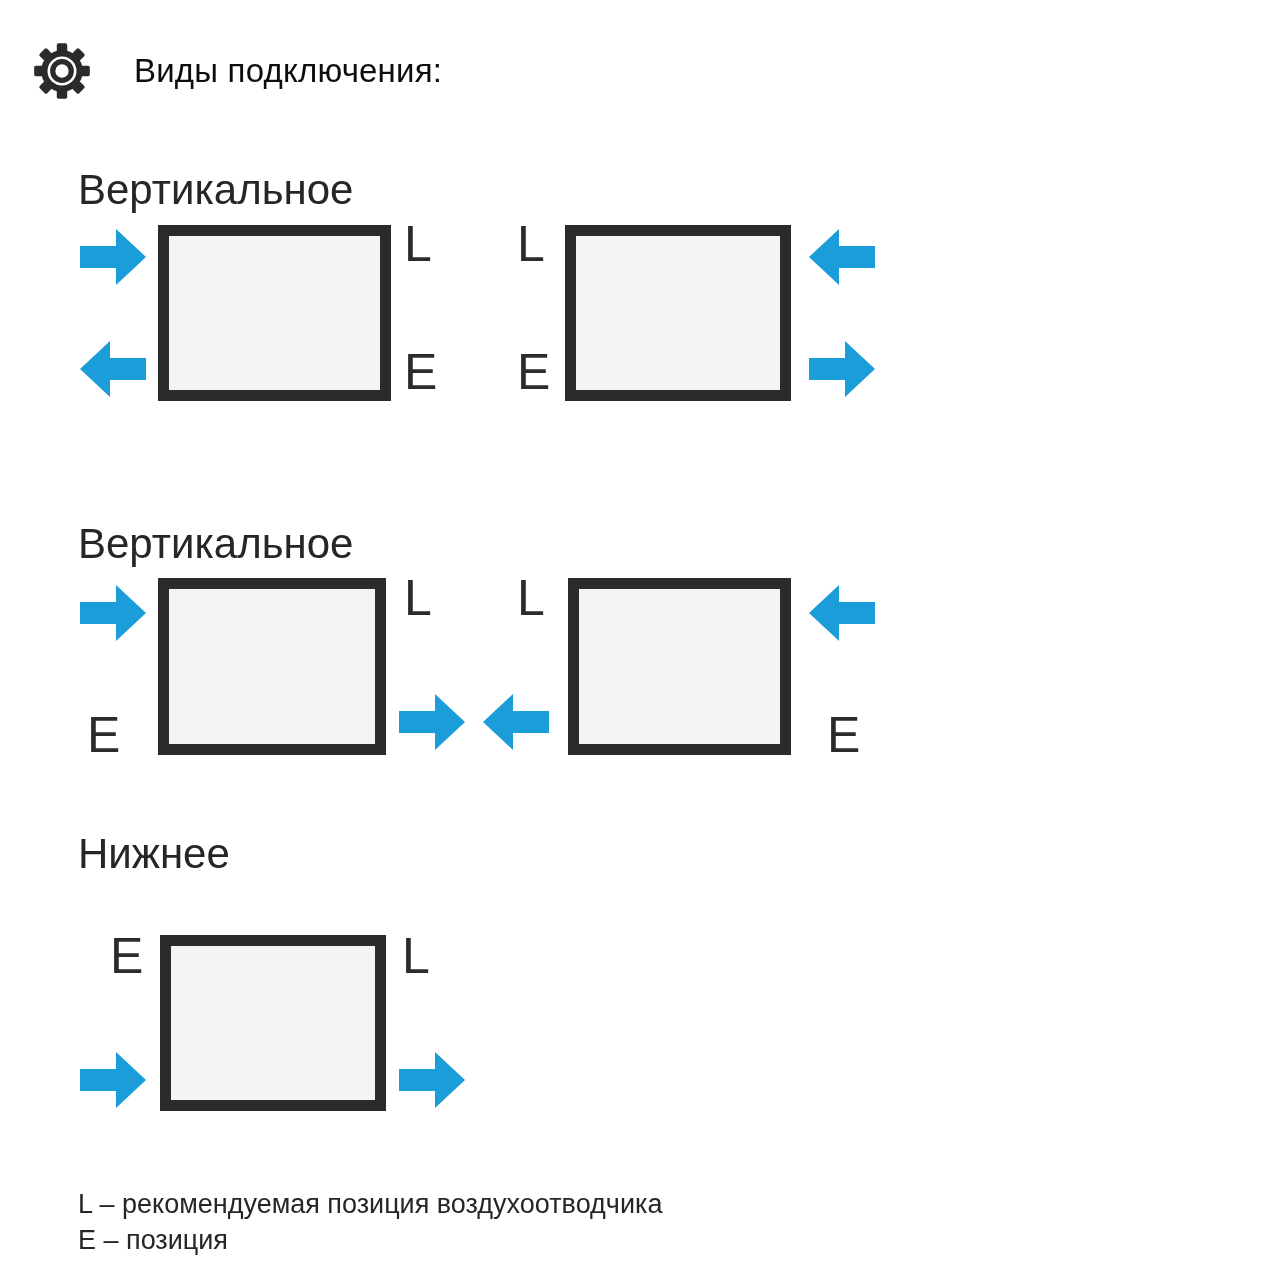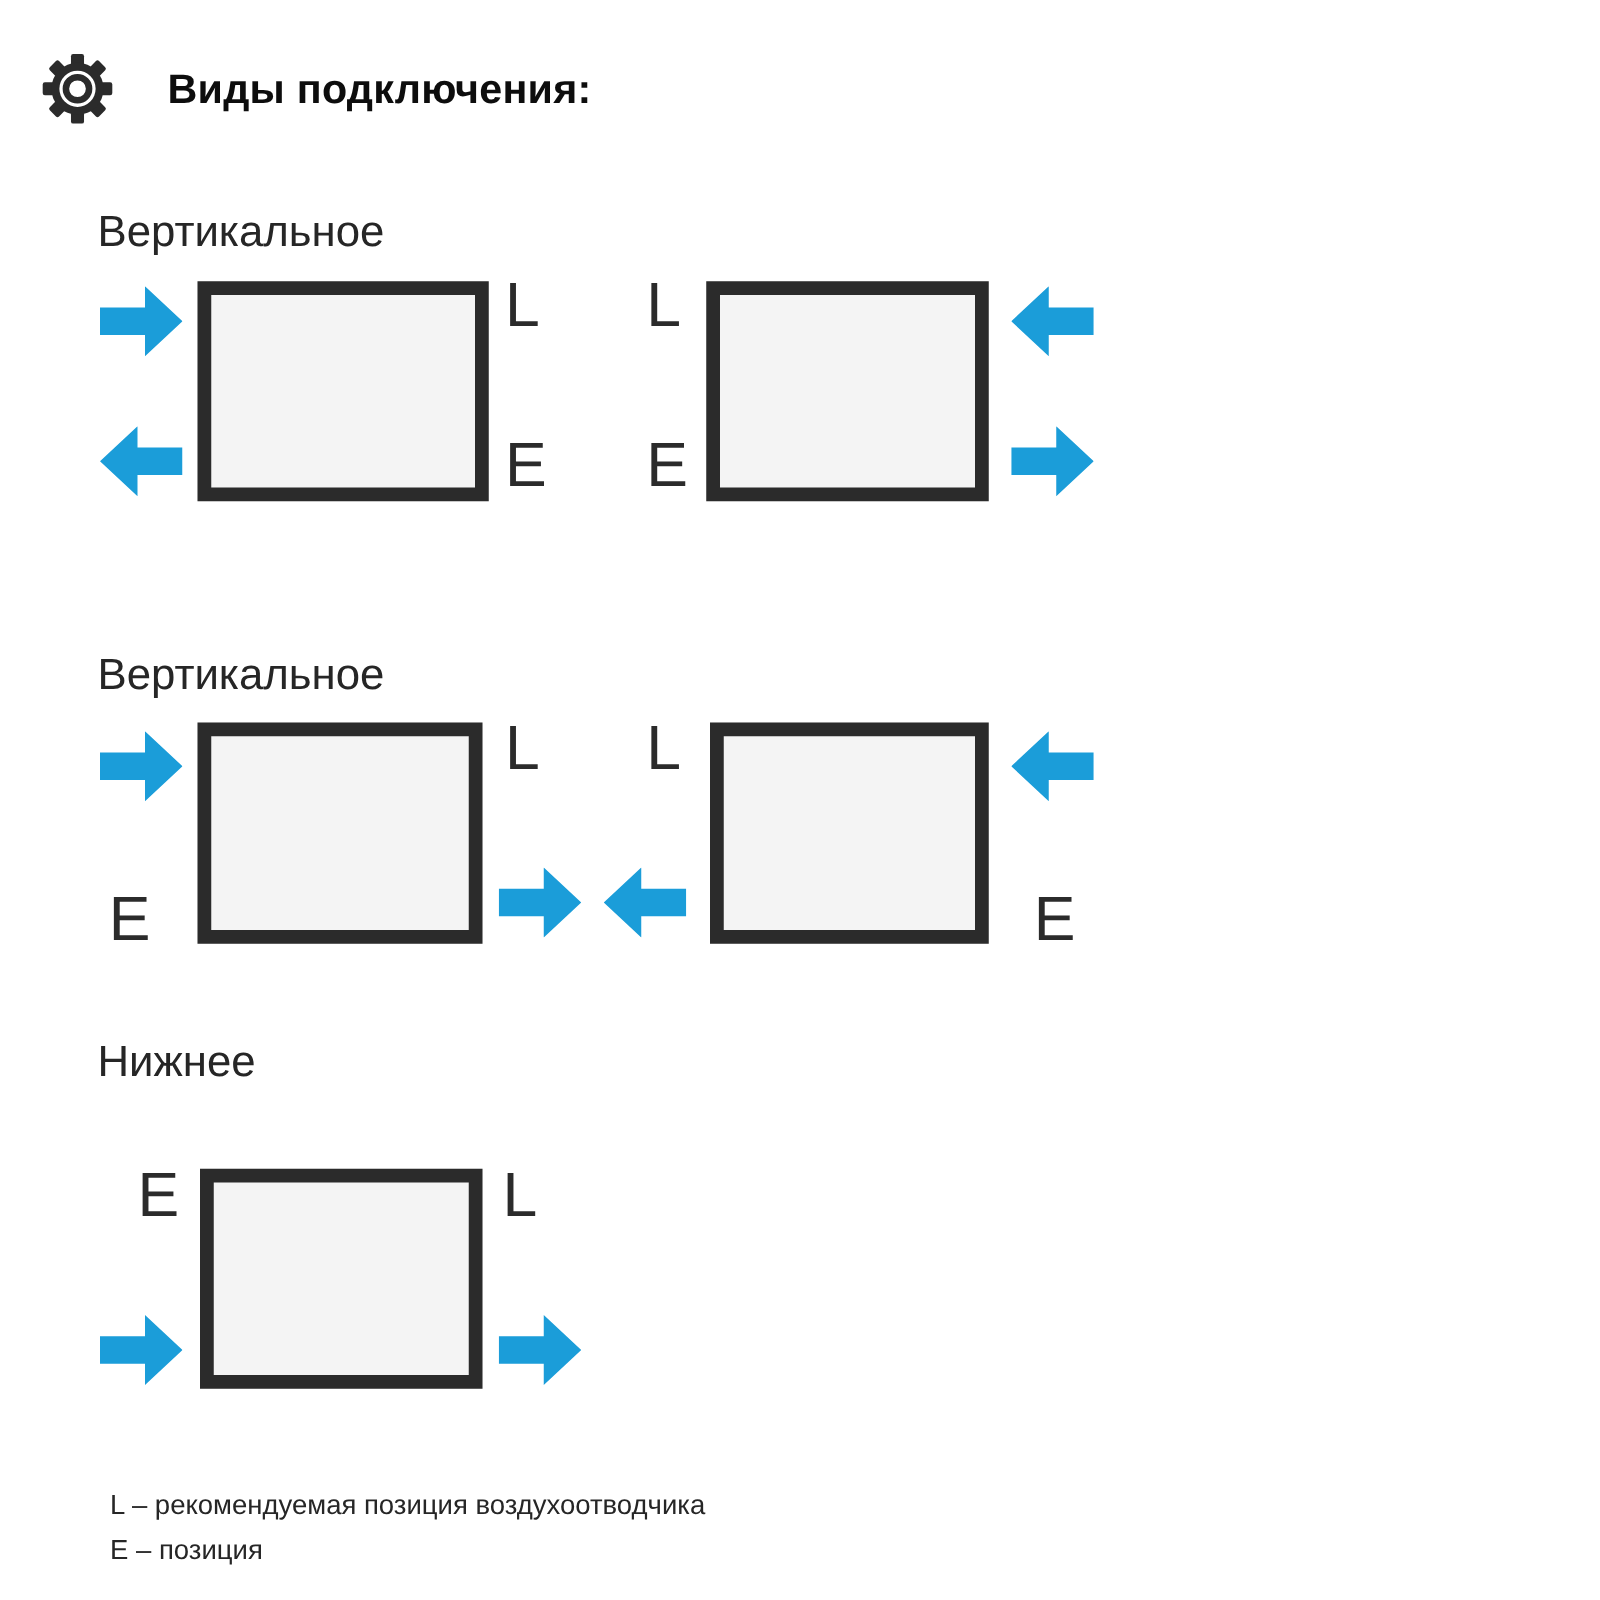--- a/index.html
+++ b/index.html
@@ -9,28 +9,28 @@
     font-family: "Liberation Sans", "DejaVu Sans", sans-serif;
     position: relative;
     overflow: hidden;
     color: #222;
   }
 
   
   .gear { position: absolute; left: 33px; top: 42px; width: 58px; height: 58px; }
   .page-title {
     position: absolute; left: 134px; top: 52px;
-    font-size: 33px; font-weight: 700; color: #0d0d0d;
+    font-size: 33px; font-weight: 400; color: #0d0d0d;
     letter-spacing: 0.2px; white-space: nowrap;
   }
 
   
   .section-title {
     position: absolute; left: 78px;
-    font-size: 35px; font-weight: 400; color: #262626;
+    font-size: 42px; font-weight: 400; color: #262626;
     white-space: nowrap; line-height: 1.1;
   }
 
   
   .radiator {
     position: absolute; box-sizing: border-box;
     border: 11px solid #2b2b2b;
     background: #f4f4f4;
   }
 
@@ -42,22 +42,22 @@
   }
 
   
   .arrow { position: absolute; width: 66px; height: 56px; }
   .arrow svg { display: block; width: 100%; height: 100%; }
   .arrow.left svg { transform: scaleX(-1); }
   .arrow polygon { fill: #1b9dd9; }
 
   
   .legend {
-    position: absolute; left: 88px; top: 1186px;
-    font-size: 22px; line-height: 36px; color: #262626;
+    position: absolute; left: 78px; top: 1186px;
+    font-size: 27px; line-height: 36px; color: #262626;
   }
 </style>
 </head>
 <body>
 
 <div class="gear">
   <svg viewBox="0 0 100 100" aria-hidden="true">
     <g fill="#2b2b2b">
       <rect x="41" y="2" width="18" height="16" rx="3" transform="rotate(0 50 50)"></rect>
       <rect x="41" y="2" width="18" height="16" rx="3" transform="rotate(45 50 50)"></rect>

